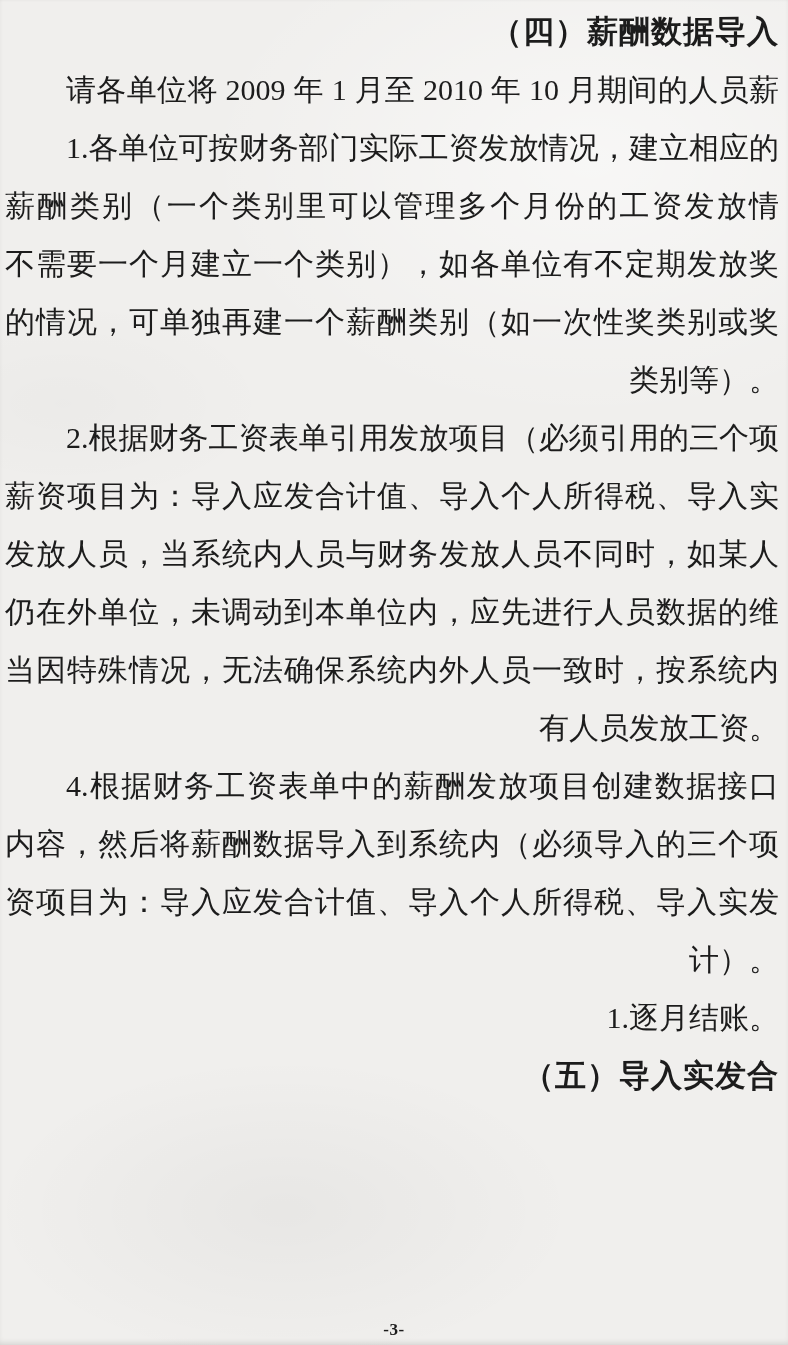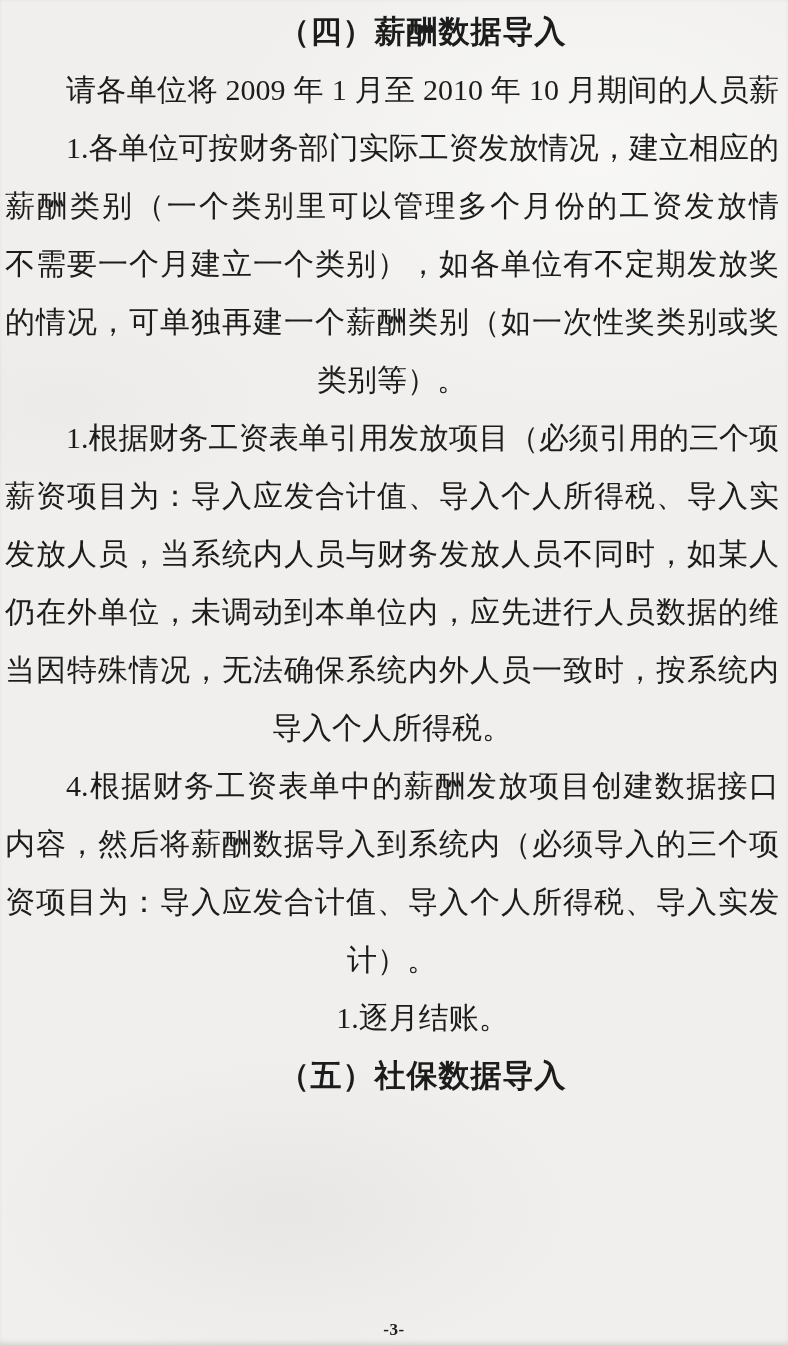--- a/index.html
+++ b/index.html
@@ -26,21 +26,21 @@
   .text-block {
     position: absolute;
     top: 3px;
     left: 5px;
     right: 9px;
   }
   .line {
     height: 58px;
     line-height: 58px;
     font-size: 30px;
-    text-align: center;
+    text-align: right;
     white-space: nowrap;
     overflow: visible;
   }
   .line.fill {
     white-space: normal;
     text-align: justify;
     text-align-last: justify;
     overflow: hidden;
   }
   .line.indent {
@@ -68,27 +68,27 @@
 
 <div class="page">
   <div class="text-block">
       <div class="line heading indent">（四）薪酬数据导入</div>
       <div class="line indent fill">请各单位将 2009 年 1 月至 2010 年 10 月期间的人员薪</div>
       <div class="line indent fill">1.各单位可按财务部门实际工资发放情况，建立相应的</div>
       <div class="line fill">薪酬类别（一个类别里可以管理多个月份的工资发放情况，</div>
       <div class="line fill">不需要一个月建立一个类别），如各单位有不定期发放奖金</div>
       <div class="line fill">的情况，可单独再建一个薪酬类别（如一次性奖类别或奖金</div>
       <div class="line">类别等）。</div>
-      <div class="line indent fill">1.根据财务工资表单引用发放项目（必须引用的三个项</div>
+      <div class="line indent fill">2.根据财务工资表单引用发放项目（必须引用的三个项</div>
       <div class="line fill">薪资项目为：导入应发合计值、导入个人所得税、导入实发</div>
       <div class="line fill">发放人员，当系统内人员与财务发放人员不同时，如某人员</div>
       <div class="line fill">仍在外单位，未调动到本单位内，应先进行人员数据的维护；</div>
       <div class="line fill">当因特殊情况，无法确保系统内外人员一致时，按系统内现</div>
-      <div class="line">导入个人所得税。</div>
+      <div class="line">有人员发放工资。</div>
       <div class="line indent fill">4.根据财务工资表单中的薪酬发放项目创建数据接口</div>
       <div class="line fill">内容，然后将薪酬数据导入到系统内（必须导入的三个项薪</div>
       <div class="line fill">资项目为：导入应发合计值、导入个人所得税、导入实发合</div>
       <div class="line">计）。</div>
       <div class="line indent">1.逐月结账。</div>
-      <div class="line heading indent">（五）社保数据导入</div>
+      <div class="line heading indent">（五）导入实发合</div>
     </div>
   <div class="page-number">-3-</div>
 </div>
 
 </body></html>

